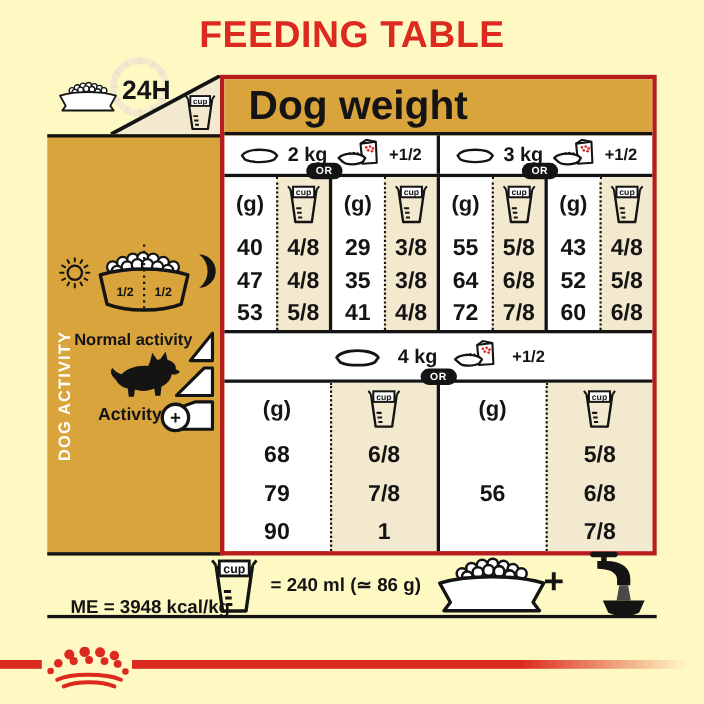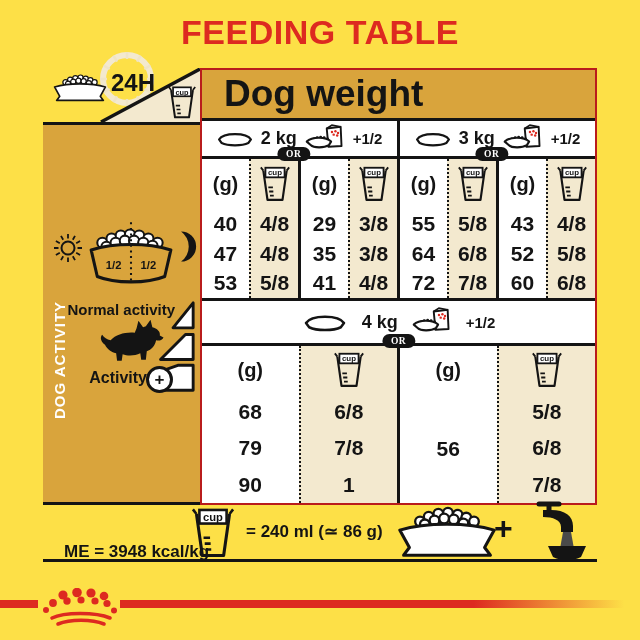--- a/index.html
+++ b/index.html
@@ -1,16 +1,16 @@
 <!DOCTYPE html>
 <html><head>
 <meta charset="utf-8">
 <style>
   html,body{margin:0;padding:0;background:#fff;}
-  .stage{position:relative;width:640px;height:640px;background:#fde047;overflow:hidden;
+  .stage{position:relative;width:640px;height:640px;background:#fef9c3;overflow:hidden;
          font-family:"Liberation Sans",sans-serif;color:#141414;}
   .title{position:absolute;top:13px;left:0;width:100%;text-align:center;
          font-size:34px;font-weight:bold;color:#DD2A20;letter-spacing:0.5px;}
   
   .clock{position:absolute;left:98px;top:50px;width:58px;height:58px;}
   .bowl24{position:absolute;left:53px;top:72px;width:54px;height:33px;}
   .h24{position:absolute;left:111px;top:69px;font-size:24px;font-weight:bold;}
   
   .tbl{position:absolute;left:43px;top:68px;width:554px;height:437px;}
   .corner{position:absolute;left:0;top:0;width:157px;height:54px;}
@@ -24,37 +24,37 @@
   .sb-bowl{position:absolute;left:41px;top:95px;width:94px;height:68px;}
   .moon{position:absolute;left:131px;top:104px;width:23px;height:35px;}
   .lbl-normal{position:absolute;right:25px;top:176px;font-size:15px;font-weight:bold;}
   .dog{position:absolute;left:50px;top:192px;width:76px;height:52px;}
   .lbl-activity{position:absolute;right:53px;top:244px;font-size:16px;font-weight:bold;}
   .plus-circle{position:absolute;left:103px;top:241px;width:21px;height:21px;background:#fff;
            border:3.5px solid #141414;border-radius:50%;display:flex;align-items:center;
            justify-content:center;font-size:17px;font-weight:bold;line-height:1;z-index:2;}
   .wedges{position:absolute;left:106px;top:174px;width:48px;height:98px;}
   
-  .grid{position:absolute;left:157px;top:0;width:397px;height:437px;border:2px solid #b91c1c;
+  .grid{position:absolute;left:157px;top:0;width:397px;height:437px;border:4px solid #b91c1c;
         box-sizing:border-box;display:flex;flex-direction:column;background:#fff;}
   .r-dw{height:51px;flex:none;background:#D9A43C;border-bottom:3px solid #141414;display:flex;
         align-items:center;padding-left:22px;font-size:37px;font-weight:bold;box-sizing:border-box;}
   .r-w{height:38px;flex:none;border-bottom:3px solid #141414;display:flex;box-sizing:border-box;}
   .r-w4{height:45px;flex:none;border-bottom:3px solid #141414;display:flex;box-sizing:border-box;}
   .wcell{flex:1;position:relative;display:flex;align-items:center;justify-content:center;gap:8px;}
   .wcell.bl{border-left:3px solid #141414;}
   .r-w4 .wcell{gap:14px;}
   .wtxt{font-size:18px;font-weight:bold;}
   .plushalf{font-size:15px;font-weight:bold;}
   .ico.dish{width:36px;height:16px;}
   .r-w4 .ico.dish{width:46px;height:19px;}
   .ico.pouch{width:40px;height:30px;}
   .orpill{position:absolute;bottom:-5px;left:47%;transform:translateX(-50%);background:#141414;
           color:#fff;font-size:9.5px;font-weight:bold;padding:2px 9px;border-radius:9px;
-          z-index:3;letter-spacing:.5px;font-family:Liberation Serif, serif;}
+          z-index:3;letter-spacing:.5px;}
   .r-w4 .orpill{left:50%;}
   .r-ab{height:142px;flex:none;border-bottom:3px solid #141414;display:flex;box-sizing:border-box;}
   .r-c{flex:1;display:flex;}
   .col{flex:1;display:flex;flex-direction:column;box-sizing:border-box;}
   .col.cream{background:#F3E9CF;}
   .col.dl{border-left:2px dotted #141414;}
   .col.sl{border-left:3px solid #141414;}
   .colhead{height:50px;flex:none;display:flex;align-items:center;justify-content:center;
            font-size:20px;font-weight:bold;}
   .r-c .colhead{height:48px;}

